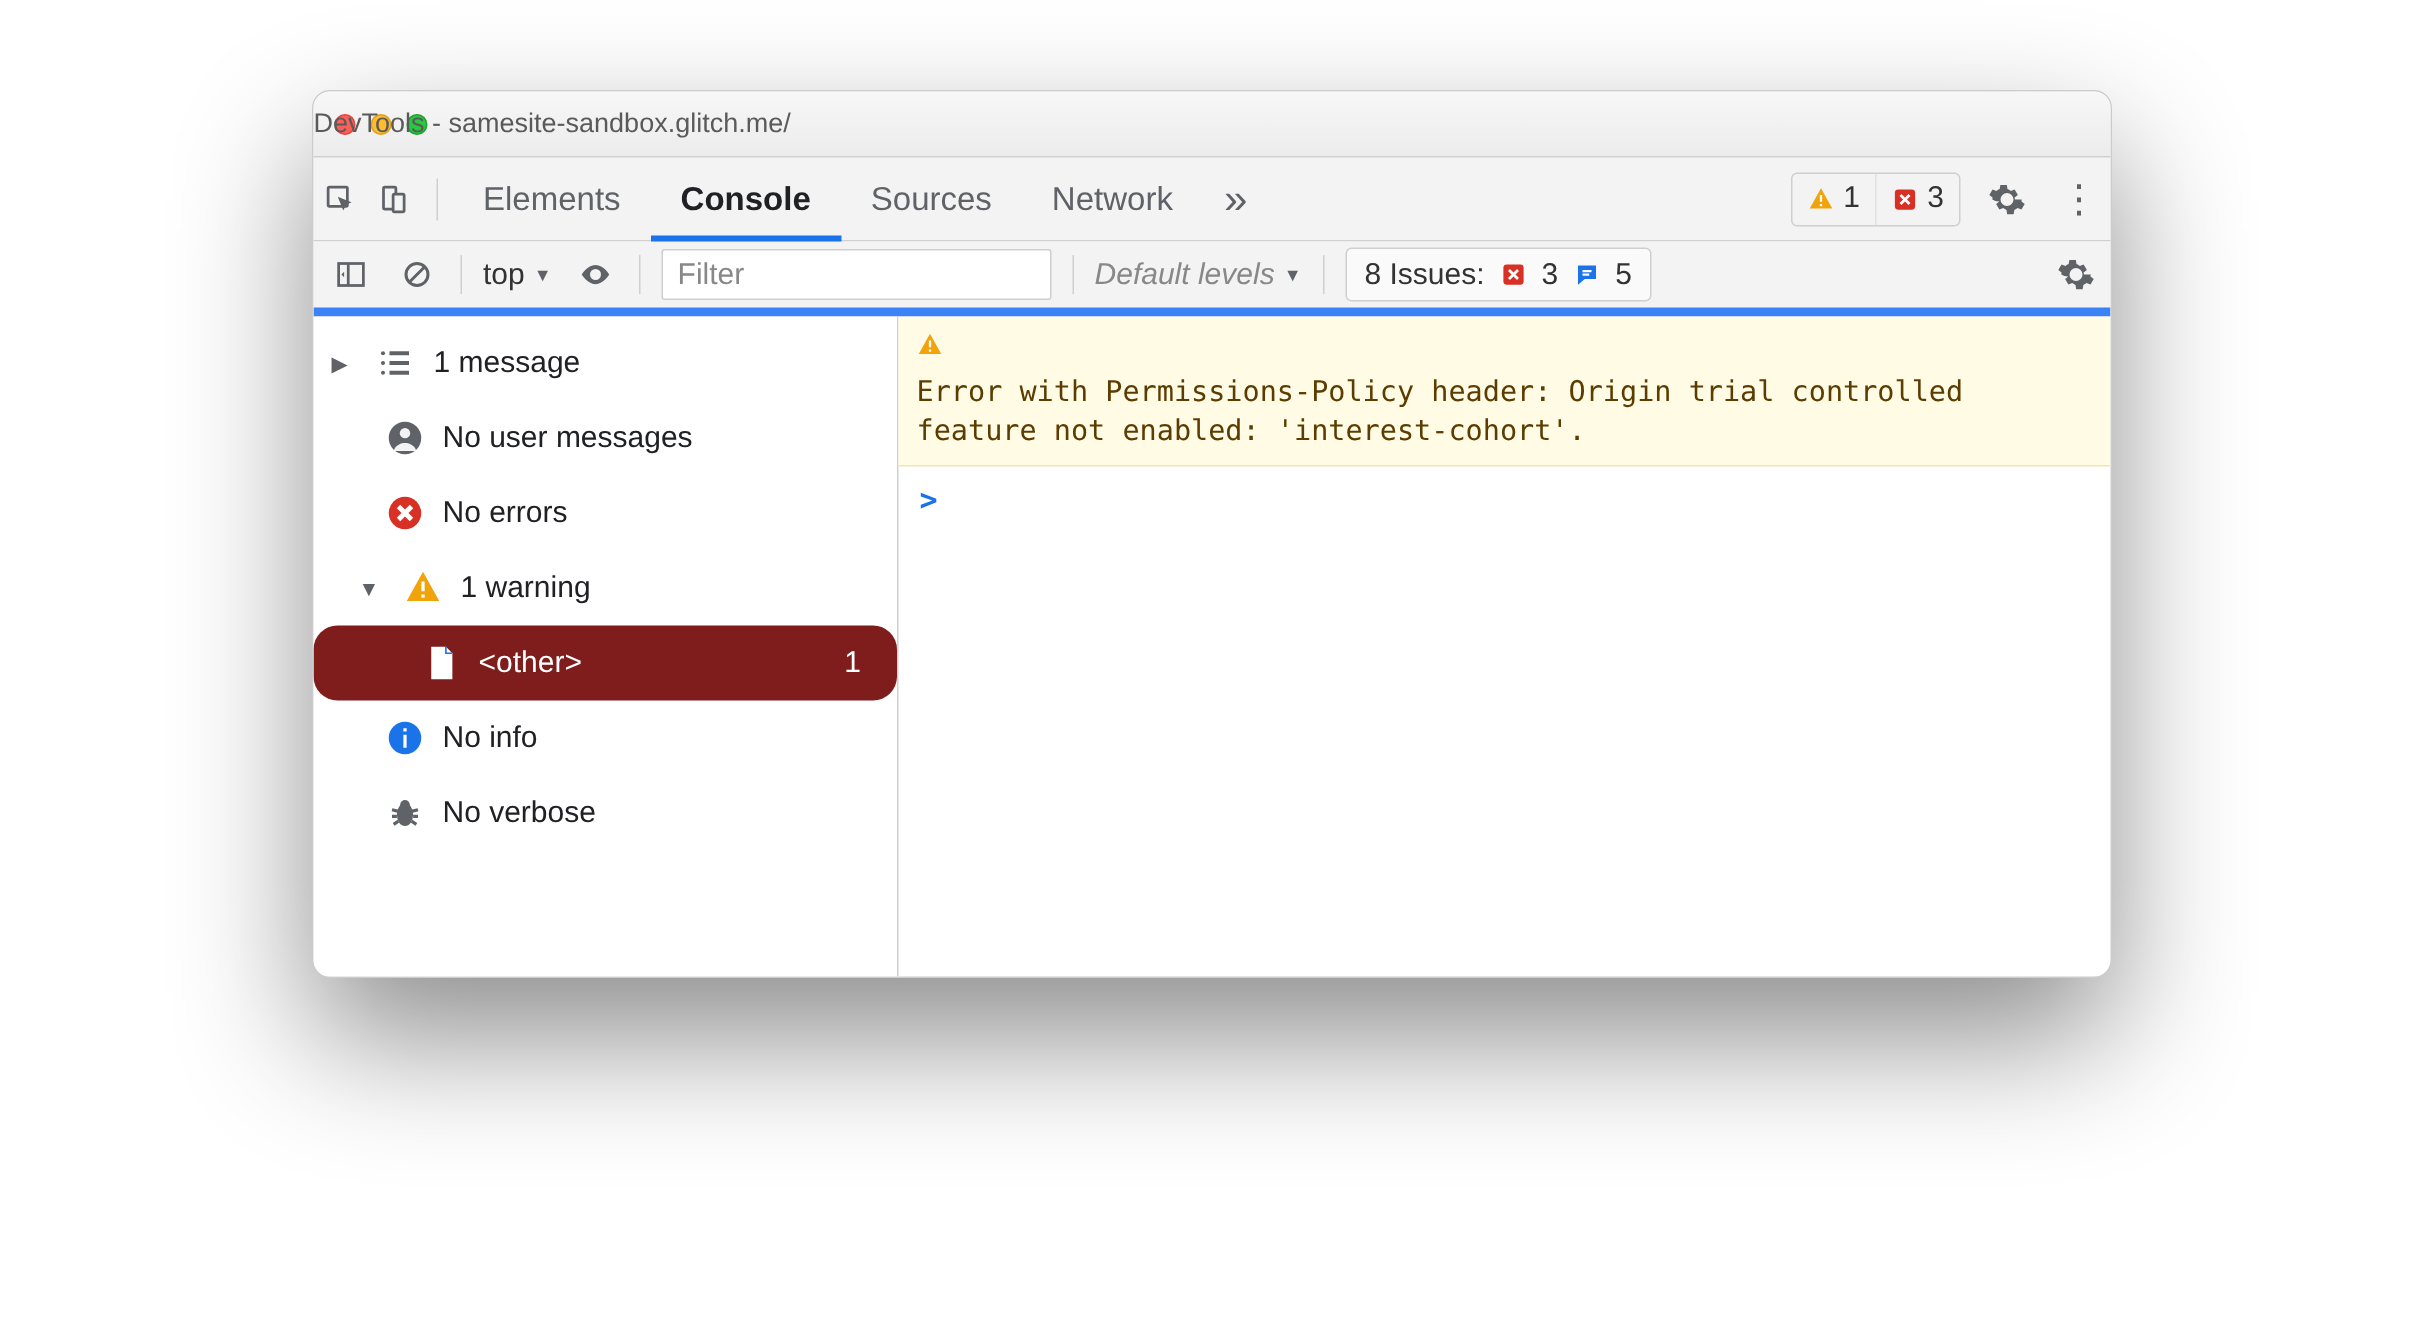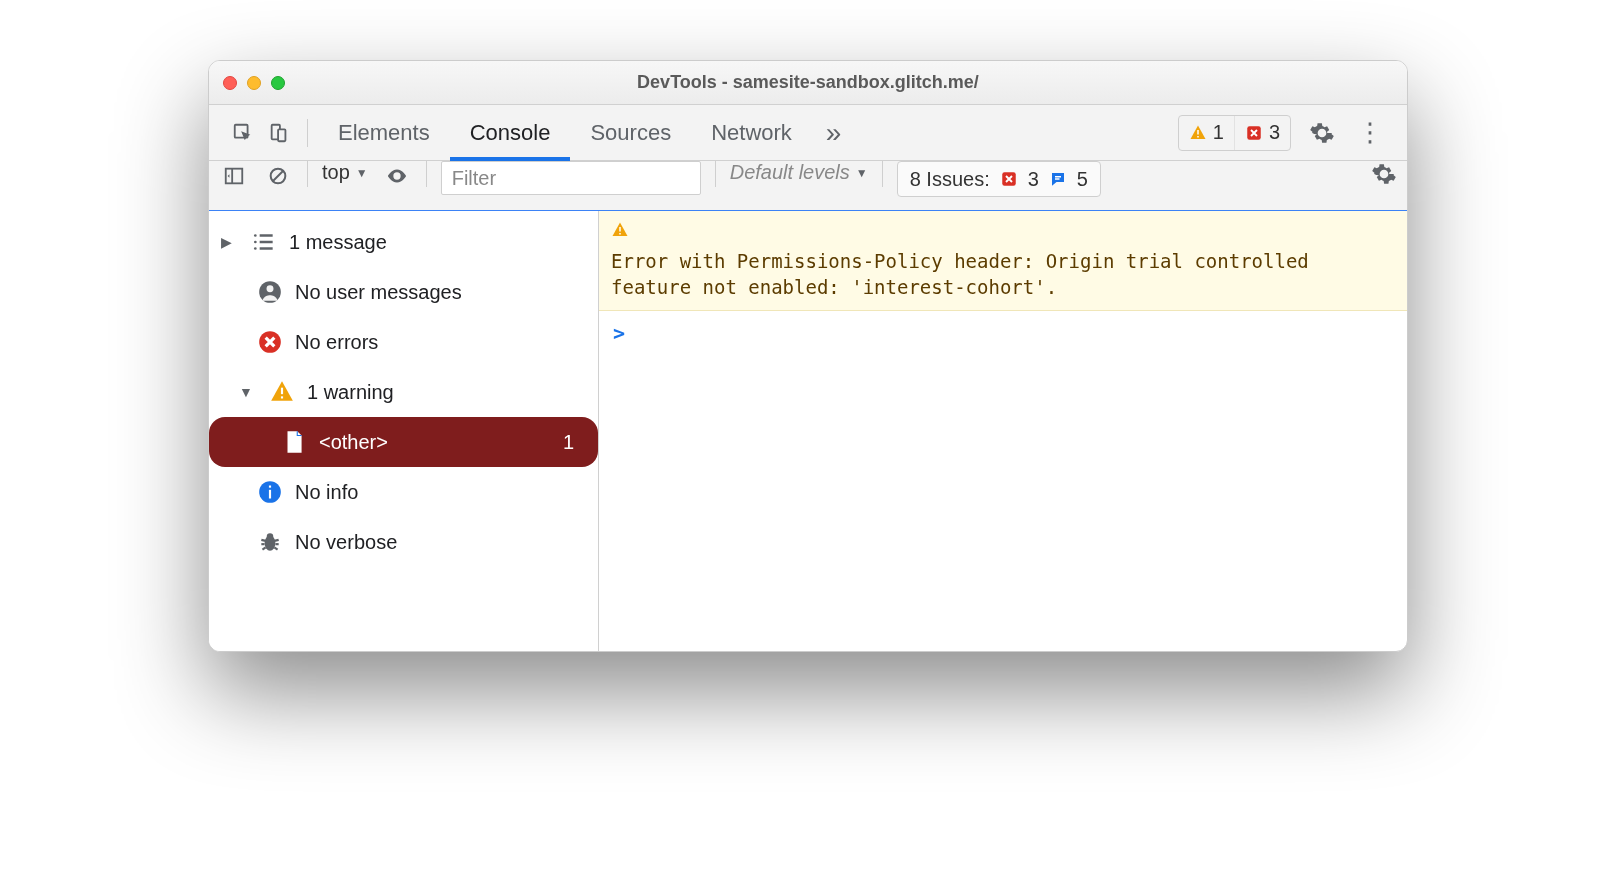--- a/index.html
+++ b/index.html
@@ -28,46 +28,46 @@
   display: flex;
   align-items: center;
   padding: 0 14px;
   position: relative;
 }
 .traffic { display: flex; gap: 10px; }
 .traffic .dot { width: 14px; height: 14px; border-radius: 50%; }
 .dot.red { background:#ff5f57; border:1px solid #e24640;}
 .dot.yellow { background:#febc2e; border:1px solid #dfa023;}
 .dot.green { background:#28c840; border:1px solid #1fa32f;}
-.title { position:absolute; left:0; right:0; text-align:center; font-size:18px; color:#5a5a5a; font-weight:700; pointer-events:none;}
+.title { position:absolute; left:0; right:0; text-align:left; font-size:18px; color:#5a5a5a; font-weight:400; pointer-events:none;}
 .tabbar {
   height: 56px;
   background: #f3f3f3;
   border-bottom: 1px solid #d0d0d0;
   display: flex;
   align-items: center;
-  padding: 0 16px;
+  padding: 0 0;
   gap: 0;
 }
 .tabbar .iconbtn { width:36px; height:36px; display:flex; align-items:center; justify-content:center; color:#5f6368; border-radius:4px; cursor:pointer;}
 .tabbar .iconbtn svg { width:22px; height:22px; }
 .tabbar .sep { width:1px; height:28px; background:#cfcfcf; margin:0 10px;}
 .tab { padding: 0 20px; height:56px; display:flex; align-items:center; font-size:22px; color:#5f6368; cursor:pointer;}
-.tab.active { color:#202124; border-bottom:4px solid #1a73e8; font-weight:400; padding-top:4px;}
+.tab.active { color:#202124; border-bottom:4px solid #1a73e8; font-weight:700; padding-top:4px;}
 .more { color:#5f6368; font-size:28px; padding:0 14px; cursor:pointer;}
 .tabbar .spacer { flex:1; }
 .badges { display:flex; border:1px solid #cfcfcf; border-radius:4px; overflow:hidden; height:36px; align-items:stretch;}
 .badge { display:flex; align-items:center; gap:6px; padding:0 10px; font-size:20px; color:#333; cursor:pointer;}
 .badge + .badge { border-left:1px solid #e2e2e2;}
 .gear { margin-left:18px; color:#5f6368; cursor:pointer;}
 .gear svg { width:26px; height:26px;}
 .kebab { margin-left:14px; color:#5f6368; cursor:pointer; font-size:26px; letter-spacing:0; line-height:0.4; padding:0 8px;}
 .filterbar {
-  height:50px; background:#f3f3f3; border-bottom:1px solid #3b82f6;
-  display:flex; align-items:flex-start; padding:0 10px; gap:14px;
+  height:50px; background:#f3f3f3; border-bottom:6px solid #3b82f6;
+  display:flex; align-items:center; padding:0 10px; gap:14px;
 }
 .filterbar .iconbtn { width:30px; height:30px; display:flex; align-items:center; justify-content:center; color:#5f6368; cursor:pointer;}
 .filterbar .iconbtn svg{width:22px;height:22px;}
 .sep2{width:1px;height:26px;background:#cfcfcf;}
 .context { display:flex; align-items:center; gap:6px; font-size:20px; color:#333; cursor:pointer;}
 .tri { font-size:12px; color:#5f6368;}
 .eye { color:#333; }
 .filterinput {
   border:1px solid #cfcfcf; background:#fff; height:34px; width:260px; padding:0 10px;
   font-size:20px; color:#333; border-radius:2px;

